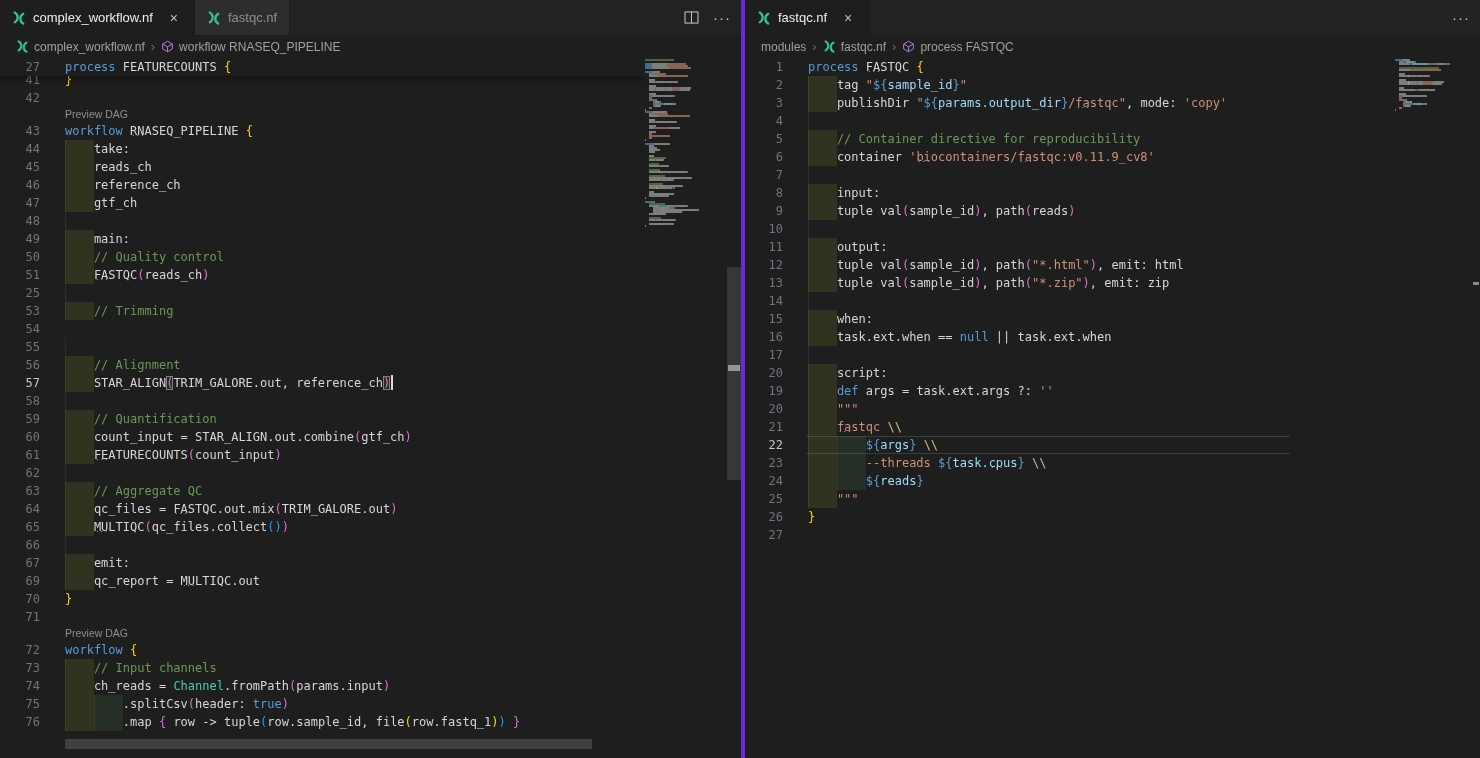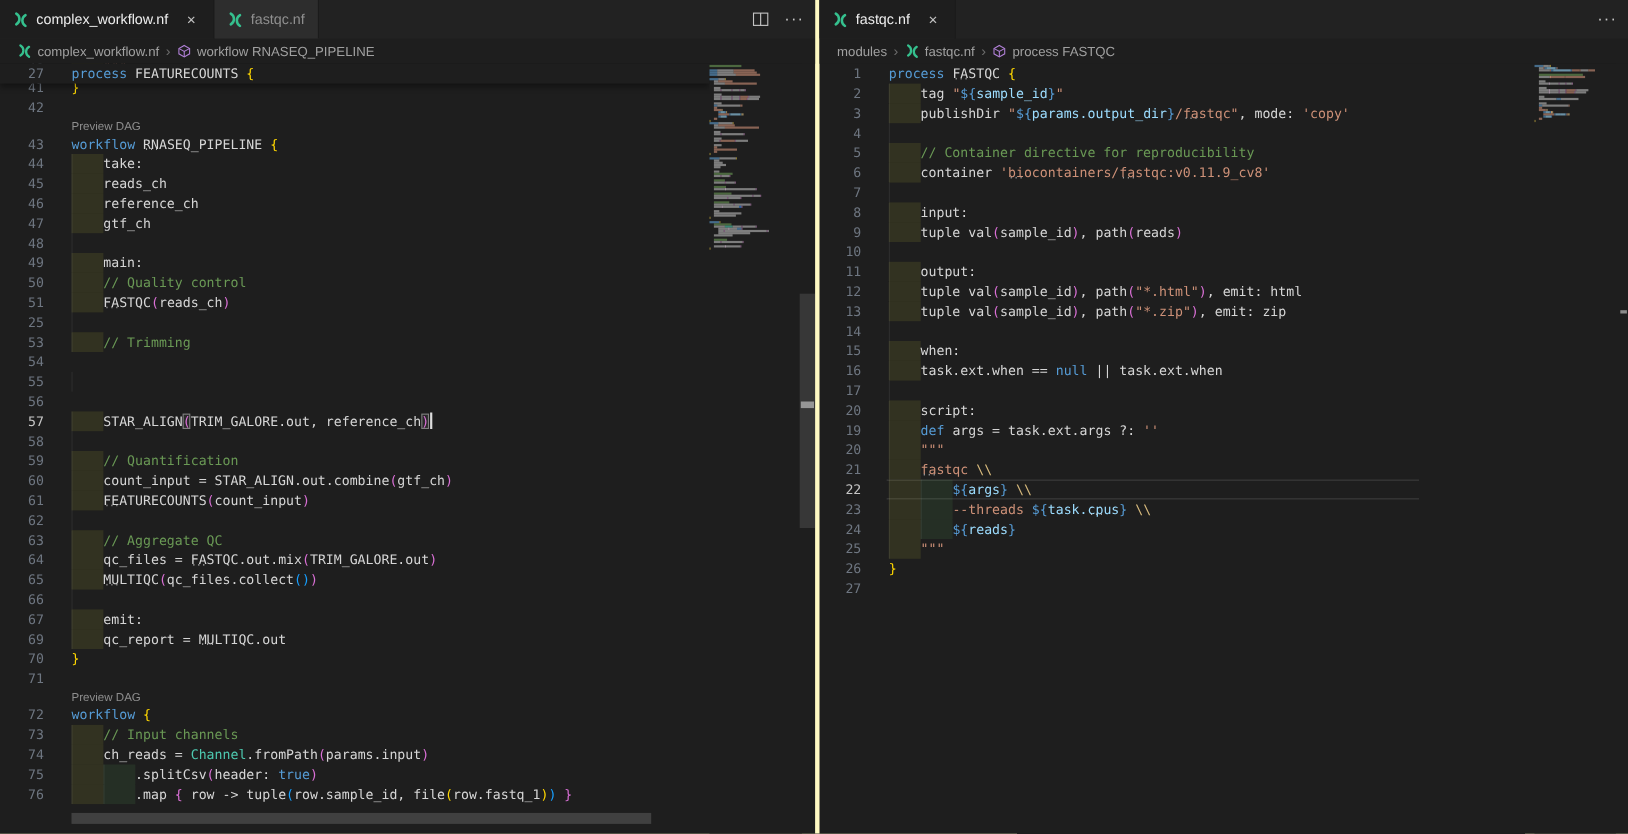--- a/index.html
+++ b/index.html
@@ -1,19 +1,19 @@
 <!DOCTYPE html>
 <html><head>
 <meta charset="utf-8">
 <style>
   * { margin:0; padding:0; box-sizing:border-box; }
   html,body { width:1480px; height:758px; overflow:hidden; background:#191919; }
   body { font-family:"Liberation Sans", sans-serif; }
 
-  .window { position:relative; width:1480px; height:758px; background:#fef9c3; }
+  .window { position:relative; width:1480px; height:758px; background:#6d28d9; }
   .pane { position:absolute; top:0; bottom:0; background:#1e1e1e; }
   .pane.lp { left:0; width:741px; }
   .pane.rp { left:745px; width:735px; }
 
   
   .tabbar { position:relative; height:35px; background:#222222; display:flex; align-items:stretch; }
   .tab { display:flex; align-items:center; gap:7px; padding:0 12px; background:#2d2d2d;
          border-right:1px solid #1b1b1b; cursor:pointer; }
   .tab.active { background:#1e1e1e; }
   .tab .tlabel { font-size:13px; color:#8f8f8f; white-space:nowrap; }
@@ -157,21 +157,21 @@
           <div class="row"><span class="gutter">46</span><span class="gutspace"></span><span class="code"><span class="iblk u1" style="left:0.00px"></span><span style="padding-left:28.90px; display:inline-block;"><span class="tok s-d">reference_ch</span></span></span></div>
           <div class="row"><span class="gutter">47</span><span class="gutspace"></span><span class="code"><span class="iblk u1" style="left:0.00px"></span><span style="padding-left:28.90px; display:inline-block;"><span class="tok s-d">gtf_ch</span></span></span></div>
           <div class="row"><span class="gutter">48</span><span class="gutspace"></span><span class="code"><span class="guide" style="left:0.00px"></span><span style="padding-left:0.00px; display:inline-block;"></span></span></div>
           <div class="row"><span class="gutter">49</span><span class="gutspace"></span><span class="code"><span class="iblk u1" style="left:0.00px"></span><span style="padding-left:28.90px; display:inline-block;"><span class="tok s-d">main:</span></span></span></div>
           <div class="row"><span class="gutter">50</span><span class="gutspace"></span><span class="code"><span class="iblk u1" style="left:0.00px"></span><span style="padding-left:28.90px; display:inline-block;"><span class="tok s-cm">// Quality control</span></span></span></div>
           <div class="row"><span class="gutter">51</span><span class="gutspace"></span><span class="code"><span class="iblk u1" style="left:0.00px"></span><span style="padding-left:28.90px; display:inline-block;"><span class="tok s-d hint">FASTQC</span><span class="tok s-b2">(</span><span class="tok s-d">reads_ch</span><span class="tok s-b2">)</span></span></span></div>
           <div class="row"><span class="gutter">25</span><span class="gutspace"></span><span class="code"><span class="guide" style="left:0.00px"></span><span style="padding-left:0.00px; display:inline-block;"></span></span></div>
           <div class="row"><span class="gutter">53</span><span class="gutspace"></span><span class="code"><span class="iblk u1" style="left:0.00px"></span><span style="padding-left:28.90px; display:inline-block;"><span class="tok s-cm">// Trimming</span></span></span></div>
           <div class="row"><span class="gutter">54</span><span class="gutspace"></span></div>
           <div class="row"><span class="gutter">55</span><span class="gutspace"></span><span class="code"><span class="guide" style="left:0.00px"></span><span style="padding-left:0.00px; display:inline-block;"></span></span></div>
-          <div class="row"><span class="gutter">56</span><span class="gutspace"></span></div>
+          <div class="row"><span class="gutter">56</span><span class="gutspace"></span><span class="code"><span class="iblk u1" style="left:0.00px"></span><span style="padding-left:28.90px; display:inline-block;"><span class="tok s-cm">// Alignment</span></span></span></div>
           <div class="row curnum"><span class="gutter">57</span><span class="gutspace"></span><span class="code"><span class="iblk u1" style="left:0.00px"></span><span style="padding-left:28.90px; display:inline-block;"><span class="tok s-d">STAR_ALIGN</span><span class="tok s-b2 bm">(</span><span class="tok s-d">TRIM_GALORE.out, reference_ch</span><span class="tok s-b2 bm">)</span><span class="cursor"></span></span></span></div>
           <div class="row"><span class="gutter">58</span><span class="gutspace"></span><span class="code"><span class="guide" style="left:0.00px"></span><span style="padding-left:0.00px; display:inline-block;"></span></span></div>
           <div class="row"><span class="gutter">59</span><span class="gutspace"></span><span class="code"><span class="iblk u1" style="left:0.00px"></span><span style="padding-left:28.90px; display:inline-block;"><span class="tok s-cm">// Quantification</span></span></span></div>
           <div class="row"><span class="gutter">60</span><span class="gutspace"></span><span class="code"><span class="iblk u1" style="left:0.00px"></span><span style="padding-left:28.90px; display:inline-block;"><span class="tok s-d">count_input = STAR_ALIGN.out.combine</span><span class="tok s-b2">(</span><span class="tok s-d">gtf_ch</span><span class="tok s-b2">)</span></span></span></div>
           <div class="row"><span class="gutter">61</span><span class="gutspace"></span><span class="code"><span class="iblk u1" style="left:0.00px"></span><span style="padding-left:28.90px; display:inline-block;"><span class="tok s-d hint">FEATURECOUNTS</span><span class="tok s-b2">(</span><span class="tok s-d">count_input</span><span class="tok s-b2">)</span></span></span></div>
           <div class="row"><span class="gutter">62</span><span class="gutspace"></span><span class="code"><span class="guide" style="left:0.00px"></span><span style="padding-left:0.00px; display:inline-block;"></span></span></div>
           <div class="row"><span class="gutter">63</span><span class="gutspace"></span><span class="code"><span class="iblk u1" style="left:0.00px"></span><span style="padding-left:28.90px; display:inline-block;"><span class="tok s-cm">// Aggregate QC</span></span></span></div>
           <div class="row"><span class="gutter">64</span><span class="gutspace"></span><span class="code"><span class="iblk u1" style="left:0.00px"></span><span style="padding-left:28.90px; display:inline-block;"><span class="tok s-d">qc_files = </span><span class="tok s-d hint">FASTQC</span><span class="tok s-d">.out.mix</span><span class="tok s-b2">(</span><span class="tok s-d">TRIM_GALORE.out</span><span class="tok s-b2">)</span></span></span></div>
           <div class="row"><span class="gutter">65</span><span class="gutspace"></span><span class="code"><span class="iblk u1" style="left:0.00px"></span><span style="padding-left:28.90px; display:inline-block;"><span class="tok s-d hint">MULTIQC</span><span class="tok s-b2">(</span><span class="tok s-d">qc_files.collect</span><span class="tok s-b3">(</span><span class="tok s-b3">)</span><span class="tok s-b2">)</span></span></span></div>
           <div class="row"><span class="gutter">66</span><span class="gutspace"></span><span class="code"><span class="guide" style="left:0.00px"></span><span style="padding-left:0.00px; display:inline-block;"></span></span></div>

